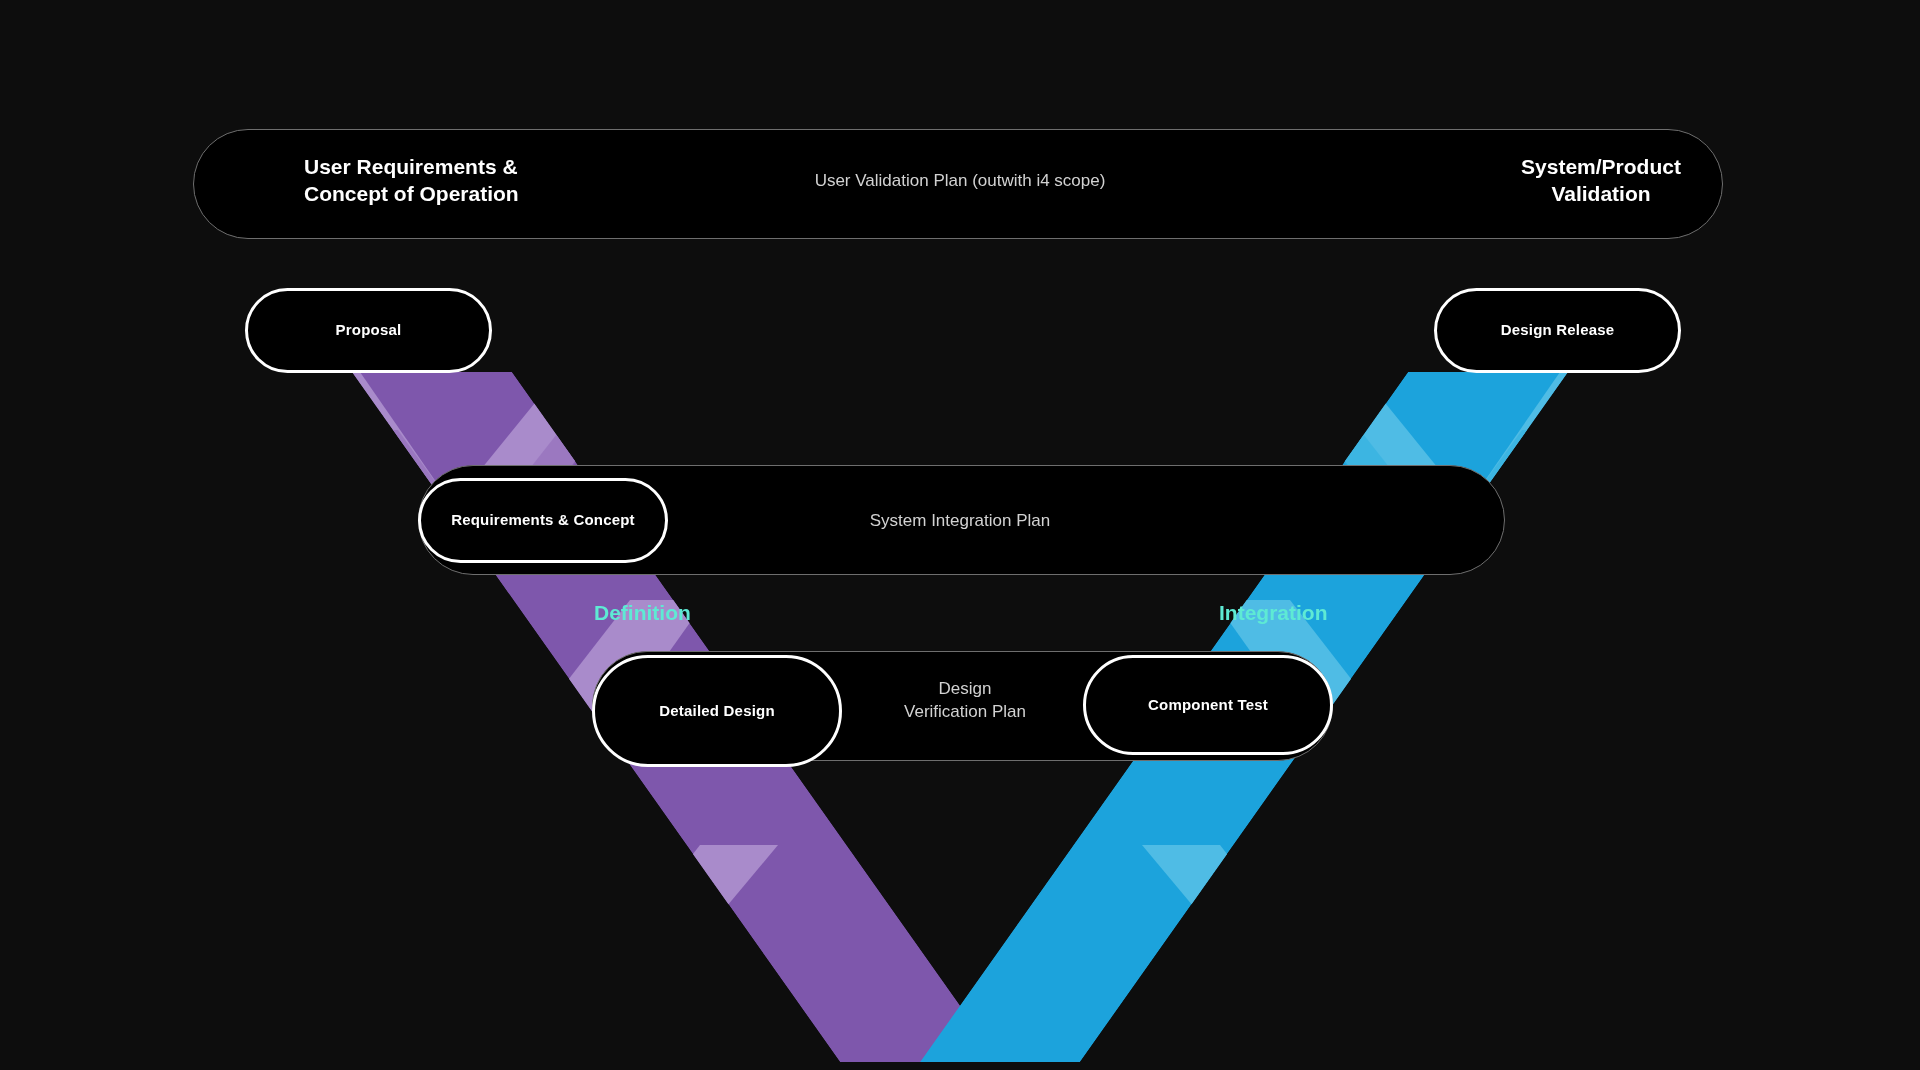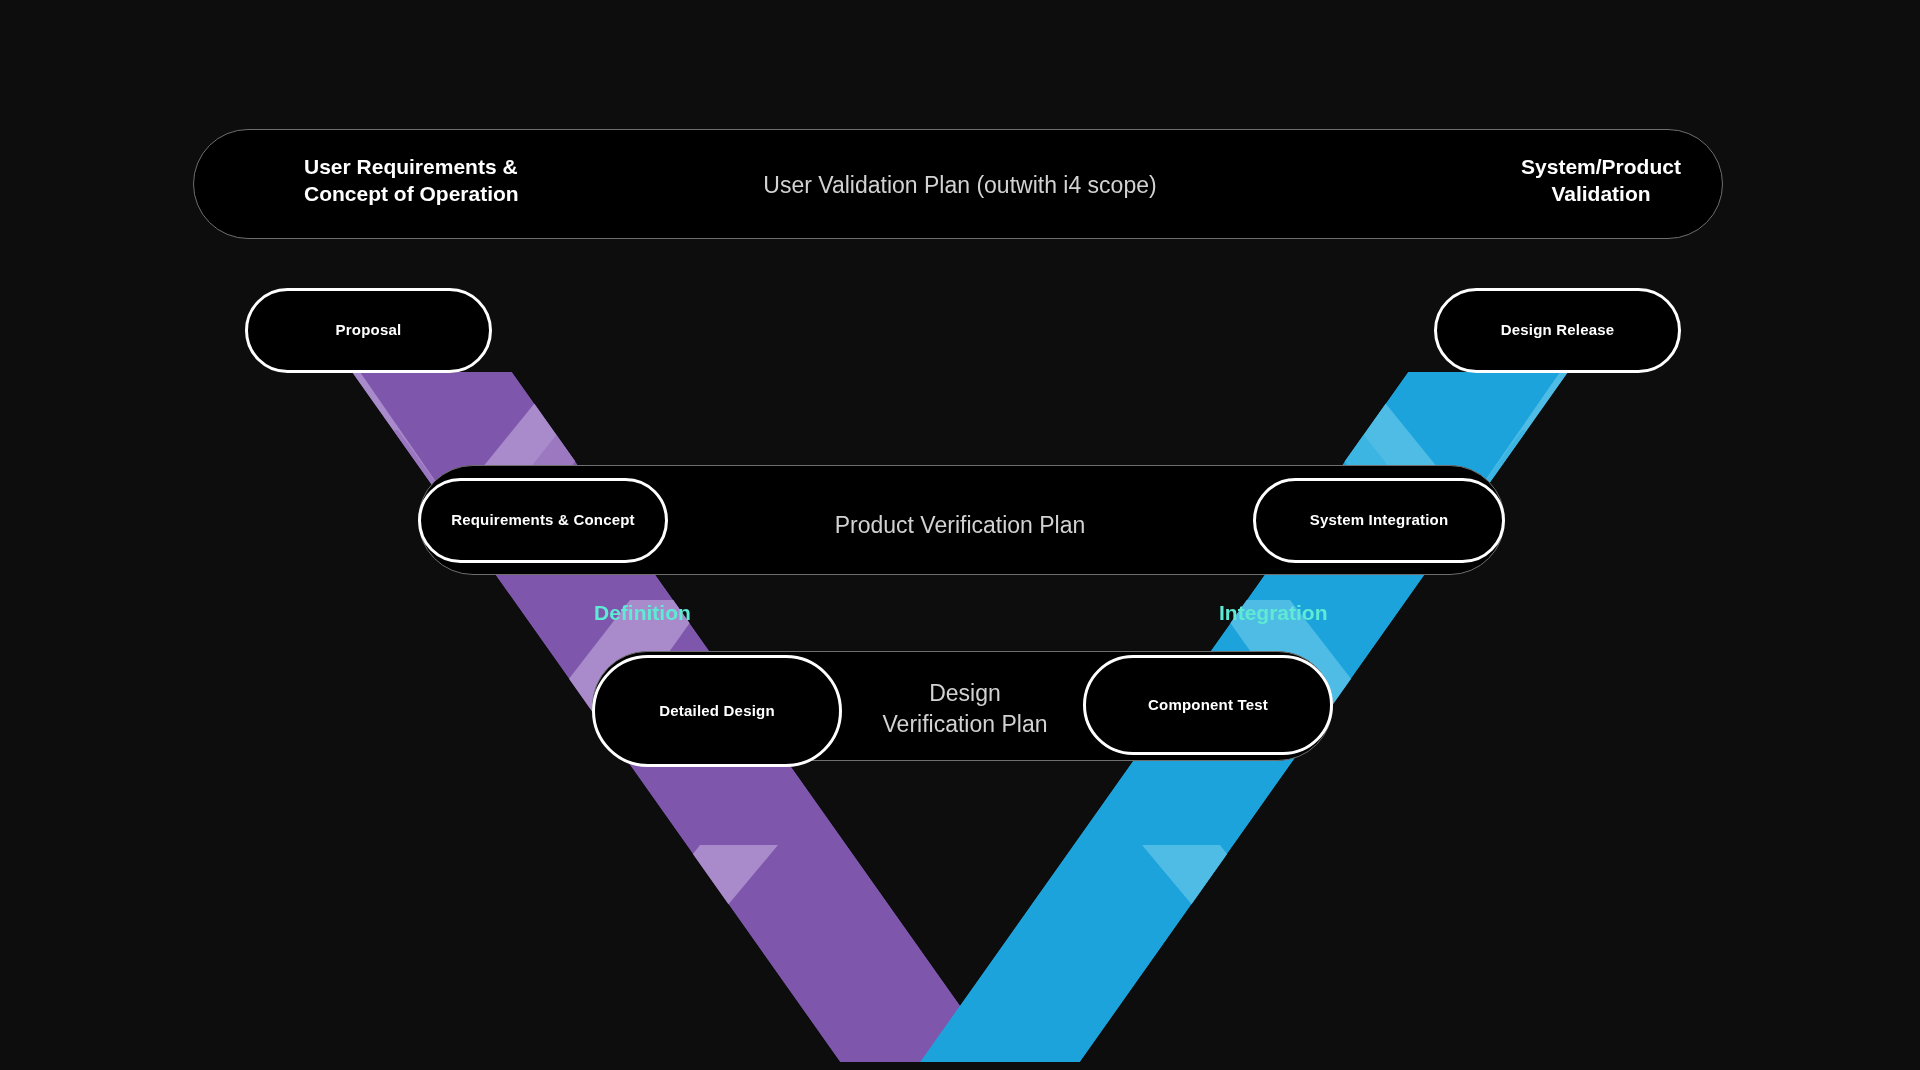--- a/index.html
+++ b/index.html
@@ -36,21 +36,21 @@
   .bar {
     position: absolute;
     background: #000;
     border: 1px solid #6e6e6e;
     border-radius: 999px;
     z-index: 2;
   }
   .bar-label {
     position: absolute;
     color: #d2d2d2;
-    font-size: 23px;
+    font-size: 17px;
     font-weight: normal;
     text-align: center;
     line-height: 1.35;
     z-index: 5;
     white-space: pre-line;
   }
   .bar-end-label {
     position: absolute;
     color: #ffffff;
     font-weight: bold;
@@ -139,23 +139,22 @@
 
   <div class="pill small" style="left:245px; top:288px; width:247px; height:85px;">Proposal</div>
 
   <div class="pill small" style="left:1434px; top:288px; width:247px; height:85px;">Design Release</div>
 
   <div class="bar" style="left:418px; top:465px; width:1087px; height:110px;"></div>
 
   <div class="pill small" style="left:418px; top:478px; width:250px; height:85px;">Requirements &amp;
 Concept</div>
 
-  <div class="bar-label" style="left:700px; top:510px; width:520px;">Product Verification Plan</div>
+  <div class="bar-label" style="left:700px; top:510px; width:520px;">System Integration Plan</div>
 
-  <div class="pill small" style="left:1253px; top:478px; width:252px; height:85px;">System Integration</div>
 
   <div class="phase-caption" style="left:594px; top:601px;">Definition</div>
 
   <div class="phase-caption" style="left:1219px; top:601px;">Integration</div>
 
   <div class="bar" style="left:592px; top:651px; width:741px; height:110px;"></div>
 
   <div class="pill small" style="left:592px; top:655px; width:250px; height:112px;">Detailed Design</div>
 
   <div class="bar-label" style="left:840px; top:678px; width:250px;">Design

